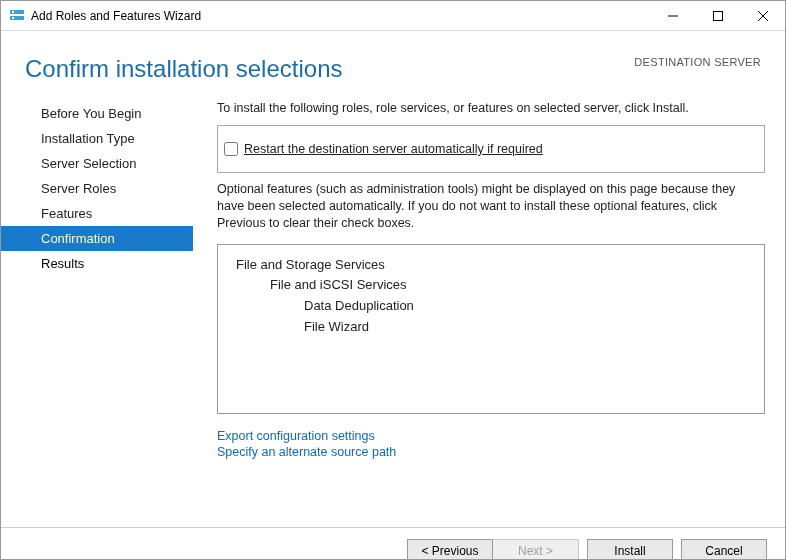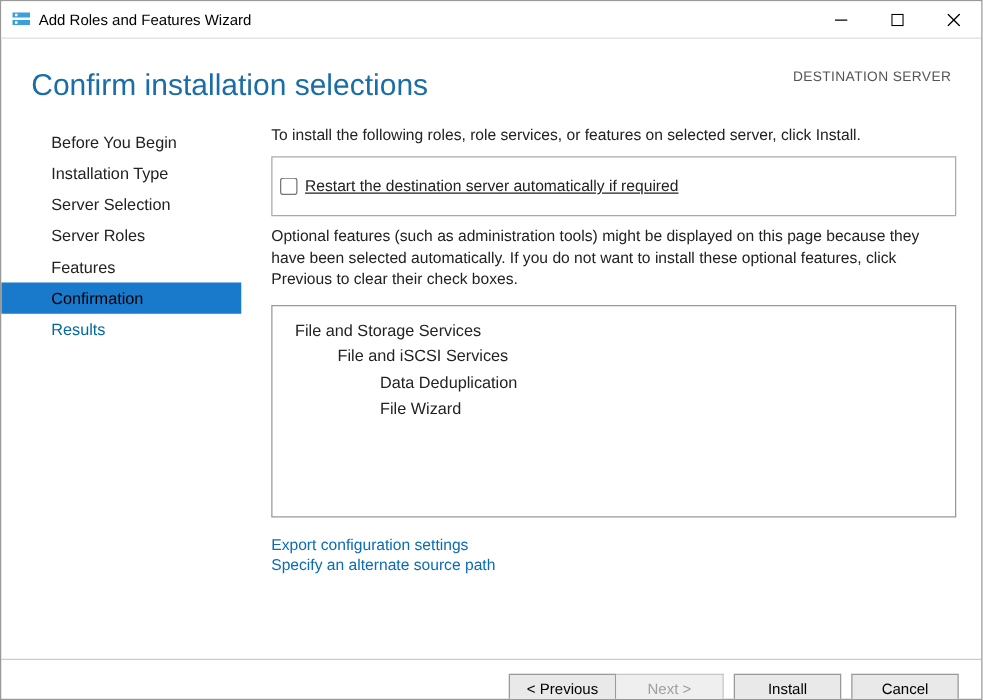--- a/index.html
+++ b/index.html
@@ -65,24 +65,24 @@
     padding-top: 4px;
   }
   .nav-item {
     font-size: 13px;
     padding: 5px 10px 5px 40px;
     color: #222;
     cursor: pointer;
   }
   .nav-item.active {
     background: #1979ca;
+    color: #fef9c3;
+  }
+  .nav-item.disabled {
     color: #000000;
-  }
-  .nav-item.disabled {
-    color: #0369a1;
     cursor: default;
   }
   .main-side {
     flex: 1;
     padding: 4px 20px 0 24px;
     font-size: 12.5px;
     color: #222;
   }
   .intro-text { margin-bottom: 10px; }
   .restart-row {

